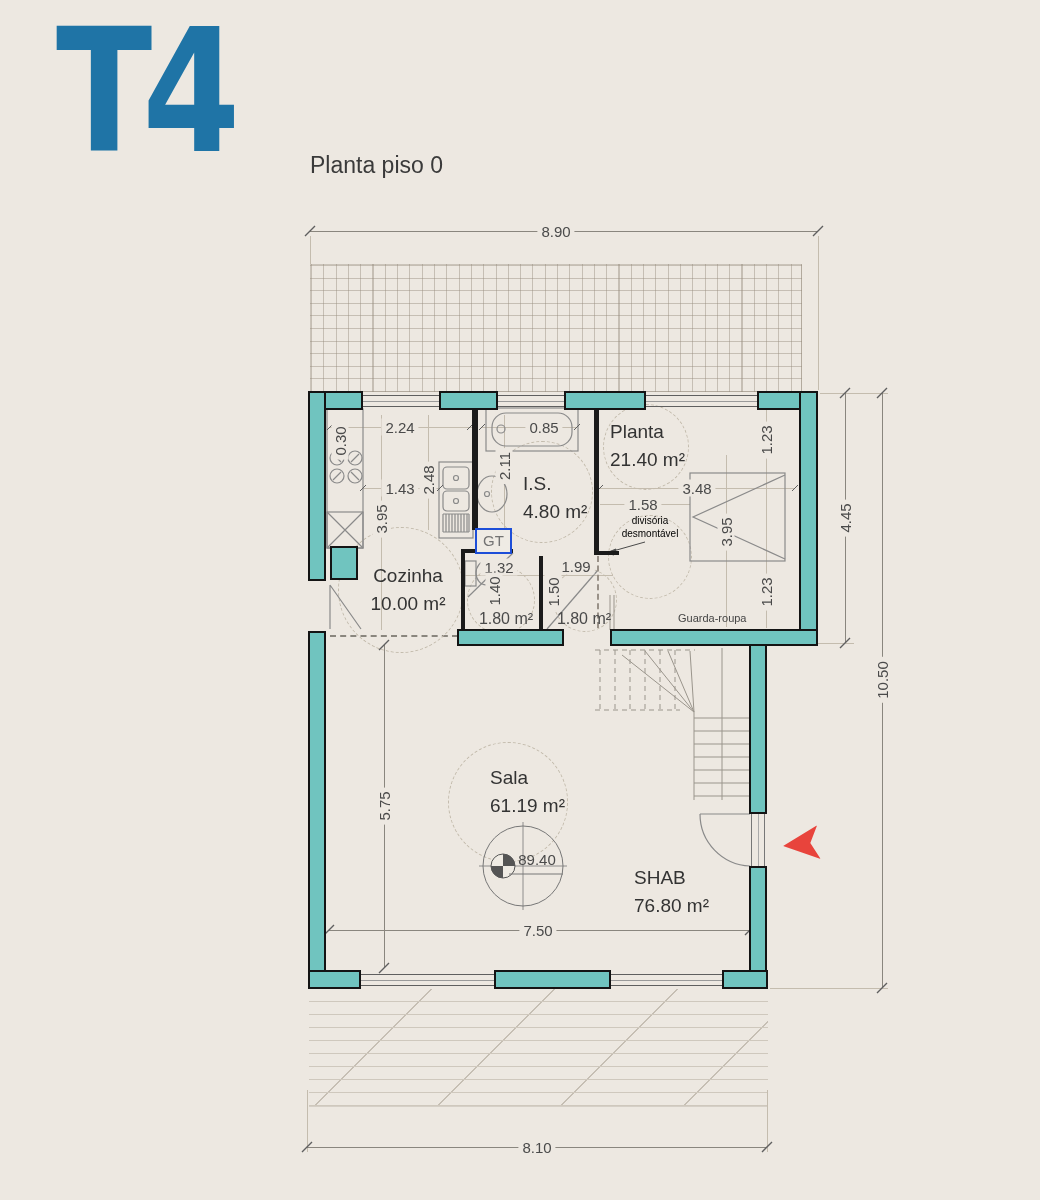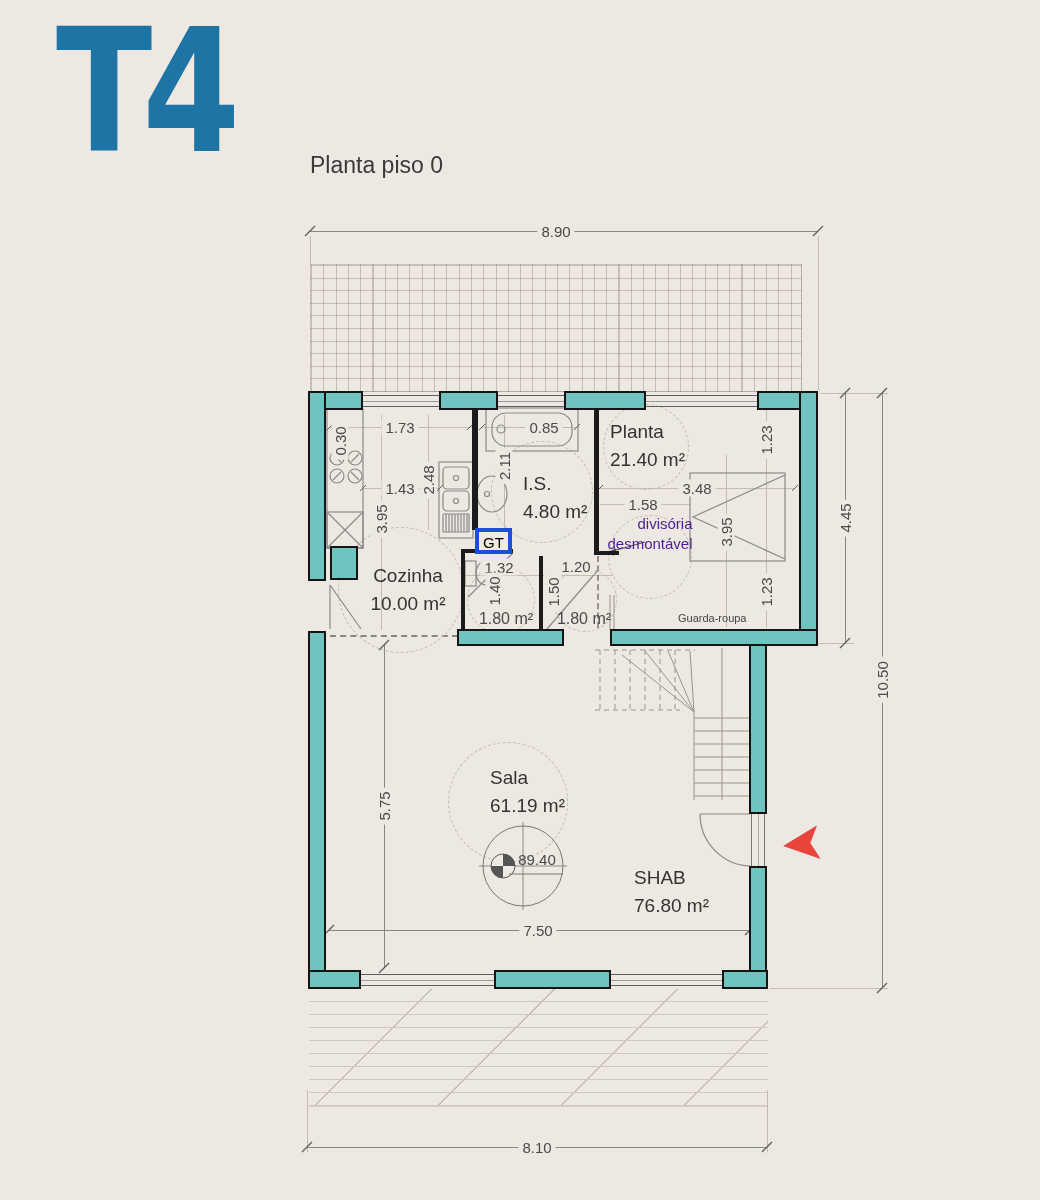--- a/index.html
+++ b/index.html
@@ -18,22 +18,22 @@
     border:1px solid rgba(150,140,124,.4);}
   .deck{position:absolute;left:309px;top:989px;width:459px;height:117px;
     background-image:
       repeating-linear-gradient(180deg, transparent 0 12px, #cfc8bd 12px 13px),
       repeating-linear-gradient(135deg, transparent 0 86px, rgba(150,140,124,.45) 86px 87px);
     border-bottom:1px solid #d5cfc6;}
   
   .wall{position:absolute;background:#70C4BF;border:2px solid #141414;box-sizing:border-box;z-index:30;}
   .dwall{position:absolute;background:#1b1b1b;z-index:28;}
   .gtbox{position:absolute;left:475px;top:528px;width:37px;height:26px;background:#EFEBE4;
-         border:4px solid #1d4ed8;box-sizing:border-box;z-index:32;
-         font-size:15px;color:#000000;text-align:center;line-height:22px;}
+         border:2px solid #1d4ed8;box-sizing:border-box;z-index:32;
+         font-size:15px;color:#737373;text-align:center;line-height:22px;}
   
   .window{position:absolute;height:12px;border-top:1px solid #5f5f5f;border-bottom:1px solid #5f5f5f;
           box-sizing:border-box;z-index:31;}
   .window::after{content:"";position:absolute;left:0;right:0;top:5px;border-top:1px solid #9a9a9a;}
   .vwindow{position:absolute;width:14px;border-left:1px solid #777;border-right:1px solid #777;
           box-sizing:border-box;z-index:31;}
   .vwindow::after{content:"";position:absolute;top:0;bottom:0;left:6px;border-left:1px solid #aaa;}
   
   .hline{position:absolute;height:1px;background:#c4bcae;z-index:5;}
   .vline{position:absolute;width:1px;background:#c4bcae;z-index:5;}
@@ -43,22 +43,22 @@
   .vdash{position:absolute;border-left:2px dashed #999188;z-index:27;}
   .dcircle{position:absolute;border:1.5px dashed #c3bbac;border-radius:50%;z-index:7;}
   
   .dimlbl{position:absolute;font-size:15px;color:#4a4a4a;background:#EDE8E1;padding:0 4px;
           transform:translate(-50%,-50%);white-space:nowrap;z-index:40;}
   .dimlbl.vert{transform:translate(-50%,-50%) rotate(-90deg);}
   .dimlbl.plain{background:transparent;}
   .roomlbl{position:absolute;font-size:19px;color:#333;line-height:1.45;white-space:nowrap;z-index:40;}
   .roomlbl.center{text-align:center;transform:translateX(-50%);}
   .smalllbl{position:absolute;font-size:11px;color:#444;white-space:nowrap;z-index:40;}
-  .divlbl{position:absolute;font-size:15px;color:#4c1d95;white-space:nowrap;z-index:40;
-          transform:translateX(-50%);text-align:right;line-height:1.3;}
+  .divlbl{position:absolute;font-size:10px;color:#000000;white-space:nowrap;z-index:40;
+          transform:translateX(-50%);text-align:center;line-height:1.3;}
   
   .red-arrow{position:absolute;left:783px;top:827px;width:36px;height:34px;background:#E8443C;
       clip-path:polygon(0 50%, 100% 0, 76% 50%, 100% 100%);transform:rotate(-6deg);z-index:45;}
   svg.overlay{position:absolute;left:0;top:0;z-index:25;}
 </style>
 </head>
 <body>
 
 <div class="page">
 
@@ -233,32 +233,32 @@
     <div>desmontável</div>
   </div>
   <div class="dimlbl plain" style="left:537px;top:859px">89.40</div>
 
   <div class="dimlbl" style="left:556px;top:231px">8.90</div>
   <div class="dimlbl vert" style="left:845px;top:518px">4.45</div>
   <div class="dimlbl vert" style="left:882px;top:680px">10.50</div>
   <div class="dimlbl" style="left:537px;top:1147px">8.10</div>
   <div class="dimlbl" style="left:538px;top:930px">7.50</div>
   <div class="dimlbl vert" style="left:384px;top:806px">5.75</div>
-  <div class="dimlbl" style="left:400px;top:427px">1.73</div>
+  <div class="dimlbl" style="left:400px;top:427px">2.24</div>
   <div class="dimlbl vert" style="left:340px;top:441px">0.30</div>
   <div class="dimlbl" style="left:400px;top:488px">1.43</div>
   <div class="dimlbl vert" style="left:428px;top:480px">2.48</div>
   <div class="dimlbl vert" style="left:381px;top:519px">3.95</div>
   <div class="dimlbl" style="left:544px;top:427px">0.85</div>
   <div class="dimlbl vert" style="left:504px;top:466px">2.11</div>
   <div class="dimlbl vert" style="left:766px;top:440px">1.23</div>
   <div class="dimlbl" style="left:697px;top:488px">3.48</div>
   <div class="dimlbl" style="left:643px;top:504px">1.58</div>
   <div class="dimlbl vert" style="left:726px;top:532px">3.95</div>
   <div class="dimlbl vert" style="left:766px;top:592px">1.23</div>
   <div class="dimlbl" style="left:499px;top:567px">1.32</div>
   <div class="dimlbl vert" style="left:494px;top:591px">1.40</div>
-  <div class="dimlbl" style="left:576px;top:566px">1.20</div>
+  <div class="dimlbl" style="left:576px;top:566px">1.99</div>
   <div class="dimlbl vert" style="left:553px;top:592px">1.50</div>
 
   <div class="red-arrow"></div>
 
 </div>
 
 </body></html>

